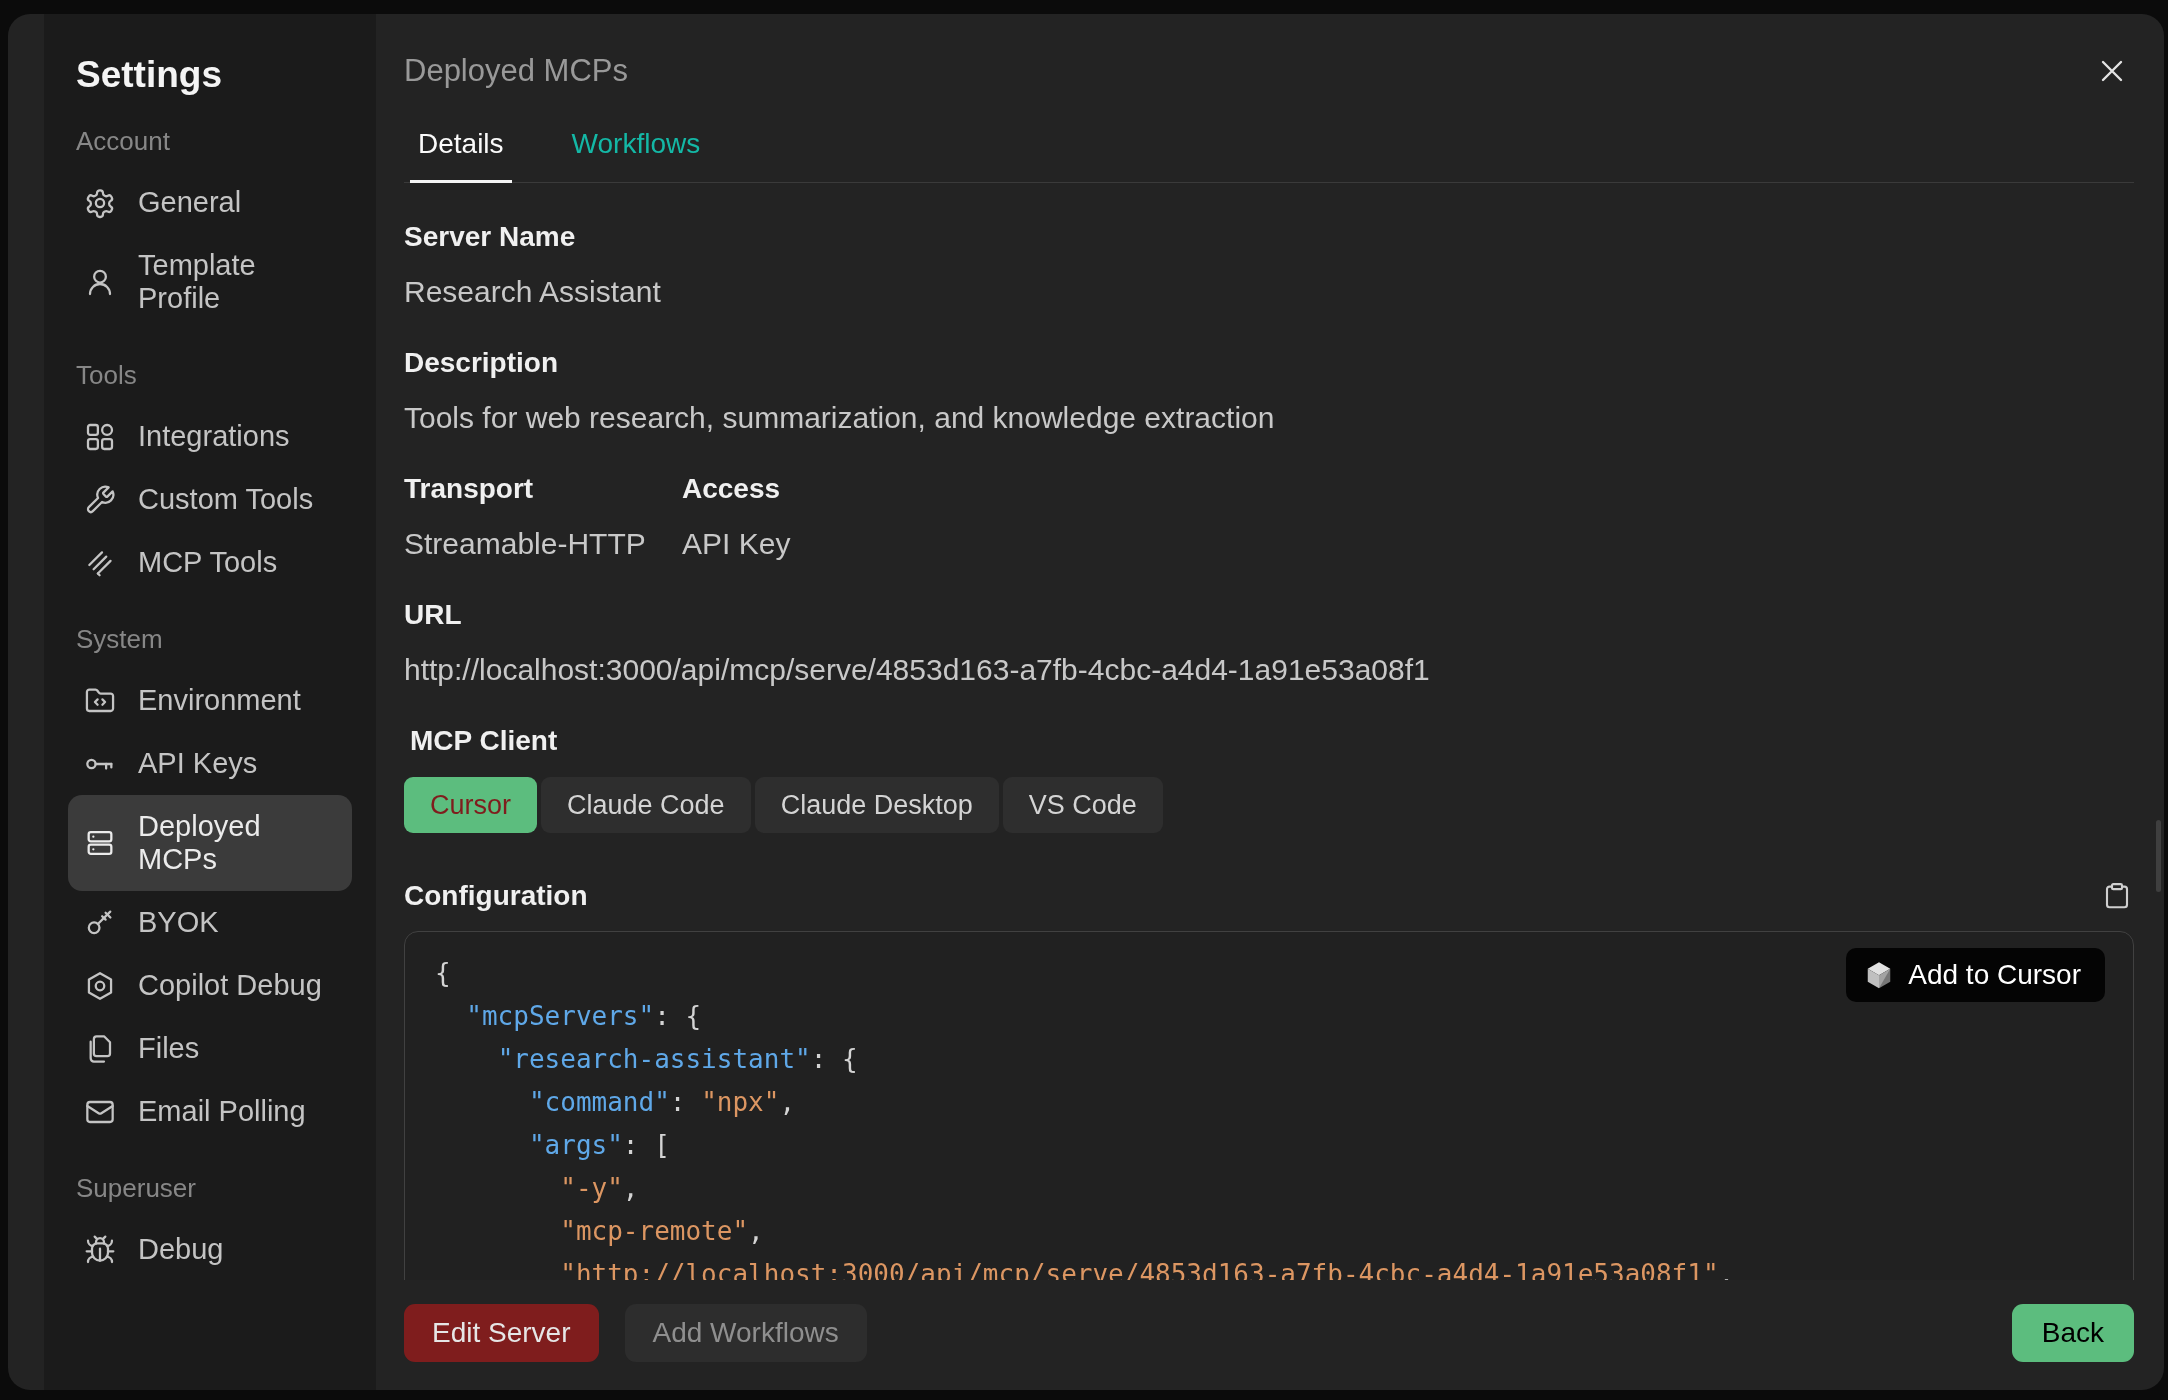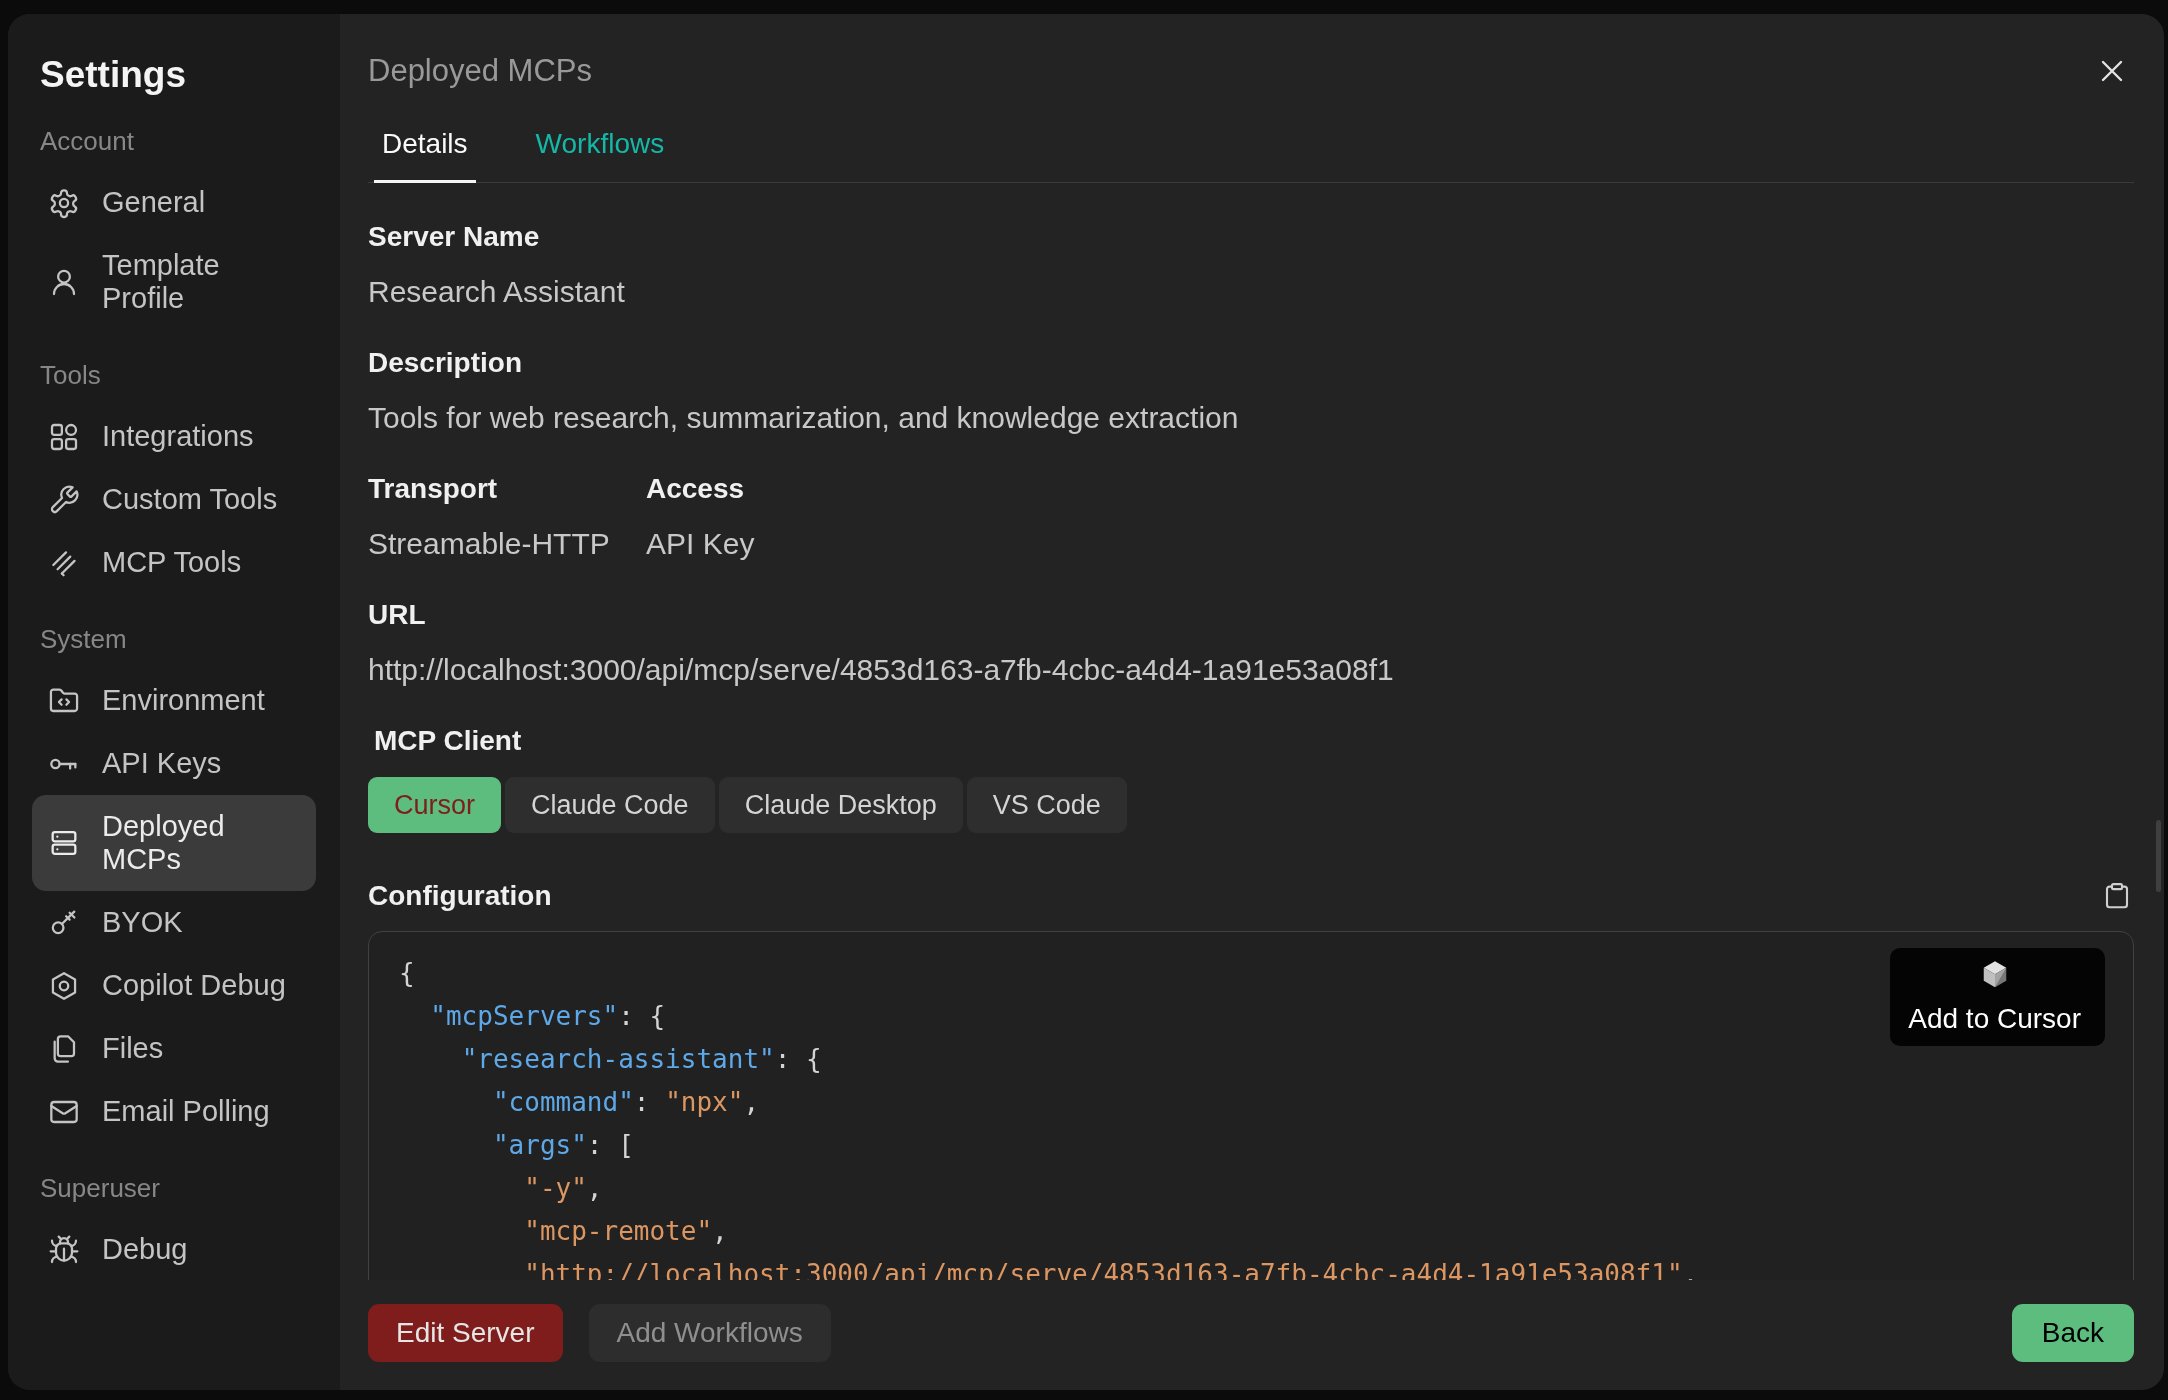--- a/index.html
+++ b/index.html
@@ -1,20 +1,20 @@
 <!DOCTYPE html>
 <html style="--accent: #5cbd7e; --code-blue: #5fa8e8; --code-orange: #dc9662;"><head>
 <meta charset="utf-8">
 <style>
   html,body{margin:0;padding:0;width:2168px;height:1400px;overflow:hidden;background:#0b0b0b;
     font-family:"Liberation Sans",sans-serif;-webkit-font-smoothing:antialiased;}
   .dialog{position:absolute;left:8px;top:14px;width:2156px;height:1376px;background:#232323;
     border-radius:22px;display:flex;overflow:hidden;}
   
-  .sidebar{width:332px;flex-shrink:0;background:#1b1b1b;padding:34px 24px;box-sizing:border-box;overflow:hidden;}
+  .sidebar{width:332px;flex-shrink:0;background:#1b1b1b;padding:34px 24px;box-sizing:border-box;overflow:hidden;margin-left:36px;}
   .sidebar-title{font-size:37px;font-weight:700;color:#f4f4f4;margin:6px 8px 28px;}
   .section-label{font-size:26px;color:#878787;margin:30px 8px 14px;}
   .side-item{display:flex;align-items:center;gap:22px;padding:15px 16px;border-radius:14px;
     color:#c4c4c4;font-size:29px;cursor:pointer;}
   .side-item.selected{background:#3b3b3b;color:#ebebeb;}
   .side-item .icon{display:flex;width:32px;height:32px;flex-shrink:0;}
   .side-item svg{width:32px;height:32px;stroke:currentColor;fill:none;stroke-width:1.7;
     stroke-linecap:round;stroke-linejoin:round;}
   
   .main{flex:1;display:flex;flex-direction:column;padding:34px 30px 0 28px;box-sizing:border-box;position:relative;}
@@ -38,21 +38,21 @@
   .config-row .fl{margin-top:0;}
   .copy-btn{background:none;border:none;padding:2px;cursor:pointer;display:flex;}
   .copy-btn svg{width:30px;height:30px;stroke:#cfcfcf;fill:none;stroke-width:1.7;stroke-linecap:round;stroke-linejoin:round;}
   .code-block{position:relative;margin-top:18px;height:388px;border:1px solid #414141;border-radius:14px;
     background:#212121;padding:20px 30px;box-sizing:border-box;overflow:hidden;}
   .code-line{font-family:"DejaVu Sans Mono",monospace;font-size:26px;line-height:43px;color:#d4d4d4;white-space:pre;}
   .code-key{color:var(--code-blue,#5fa8e8);}
   .code-str{color:var(--code-orange,#dc9662);}
   .add-cursor{position:absolute;top:16px;right:28px;display:flex;align-items:center;gap:14px;
     background:#040404;color:#fff;border:none;border-radius:10px;padding:11px 24px 11px 18px;
-    font-size:28px;font-family:"Liberation Sans",sans-serif;cursor:pointer;flex-direction:column;}
+    font-size:28px;font-family:"Liberation Sans",sans-serif;cursor:pointer;}
   .footer{display:flex;align-items:center;gap:26px;padding:24px 0 28px;}
   .btn{height:58px;border:none;border-radius:11px;padding:0 28px;font-size:28px;
     font-family:"Liberation Sans",sans-serif;cursor:pointer;}
   .btn-edit{background:#7f1d1d;color:#e6e6e6;}
   .btn-addwf{background:#2d2d2d;color:#8f8f8f;}
   .btn-back{margin-left:auto;background:var(--accent,#5cbd7e);color:#000000;font-weight:400;padding:0 30px;text-align:right;}
   .scroll-thumb{position:absolute;right:3px;top:806px;width:5px;height:72px;background:#3f3f3f;border-radius:3px;}
 </style>
 </head>
 <body>

